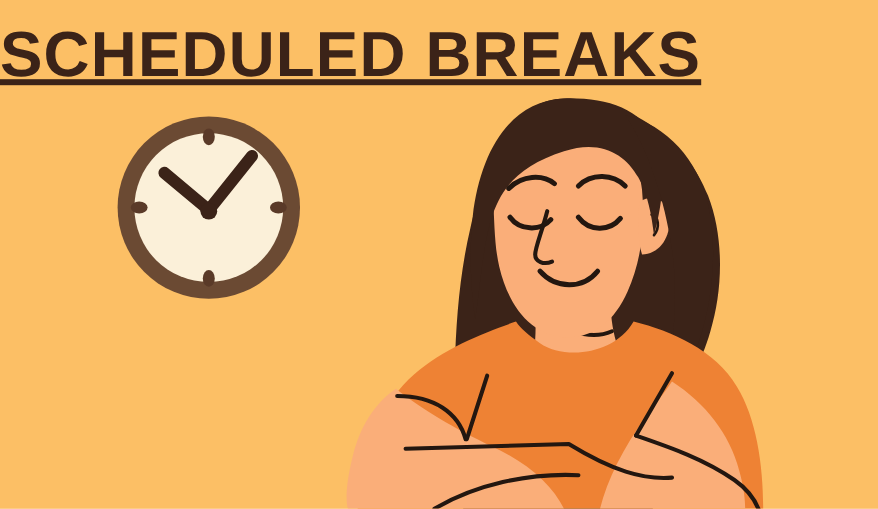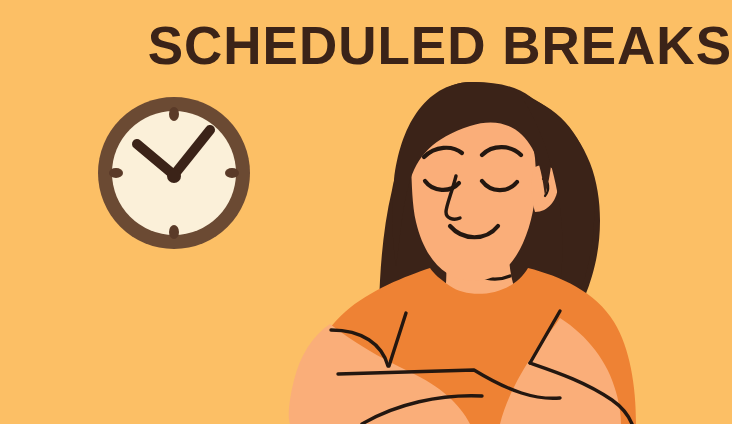--- a/index.html
+++ b/index.html
@@ -24,29 +24,30 @@
     left: 0;
     width: 732px;
     height: 424px;
     display: block;
   }
   .headline {
     position: absolute;
     left: 0;
     top: 16px;
     width: 732px;
-    text-align: right;
+    text-align: left;
     font-family: "Liberation Sans", sans-serif;
     font-weight: bold;
     font-size: 53px;
     letter-spacing: 1.0px;
     line-height: 60px;
     color: #3B2318;
     white-space: nowrap;
     user-select: none;
+    text-decoration: underline;
   }
 </style>
 </head>
 <body>
 
 <div id="poster">
 
   <svg id="poster-svg" viewBox="0 0 732 424" aria-hidden="true">
 
     <rect x="0" y="0" width="732" height="424" fill="#FCBF65"></rect>

